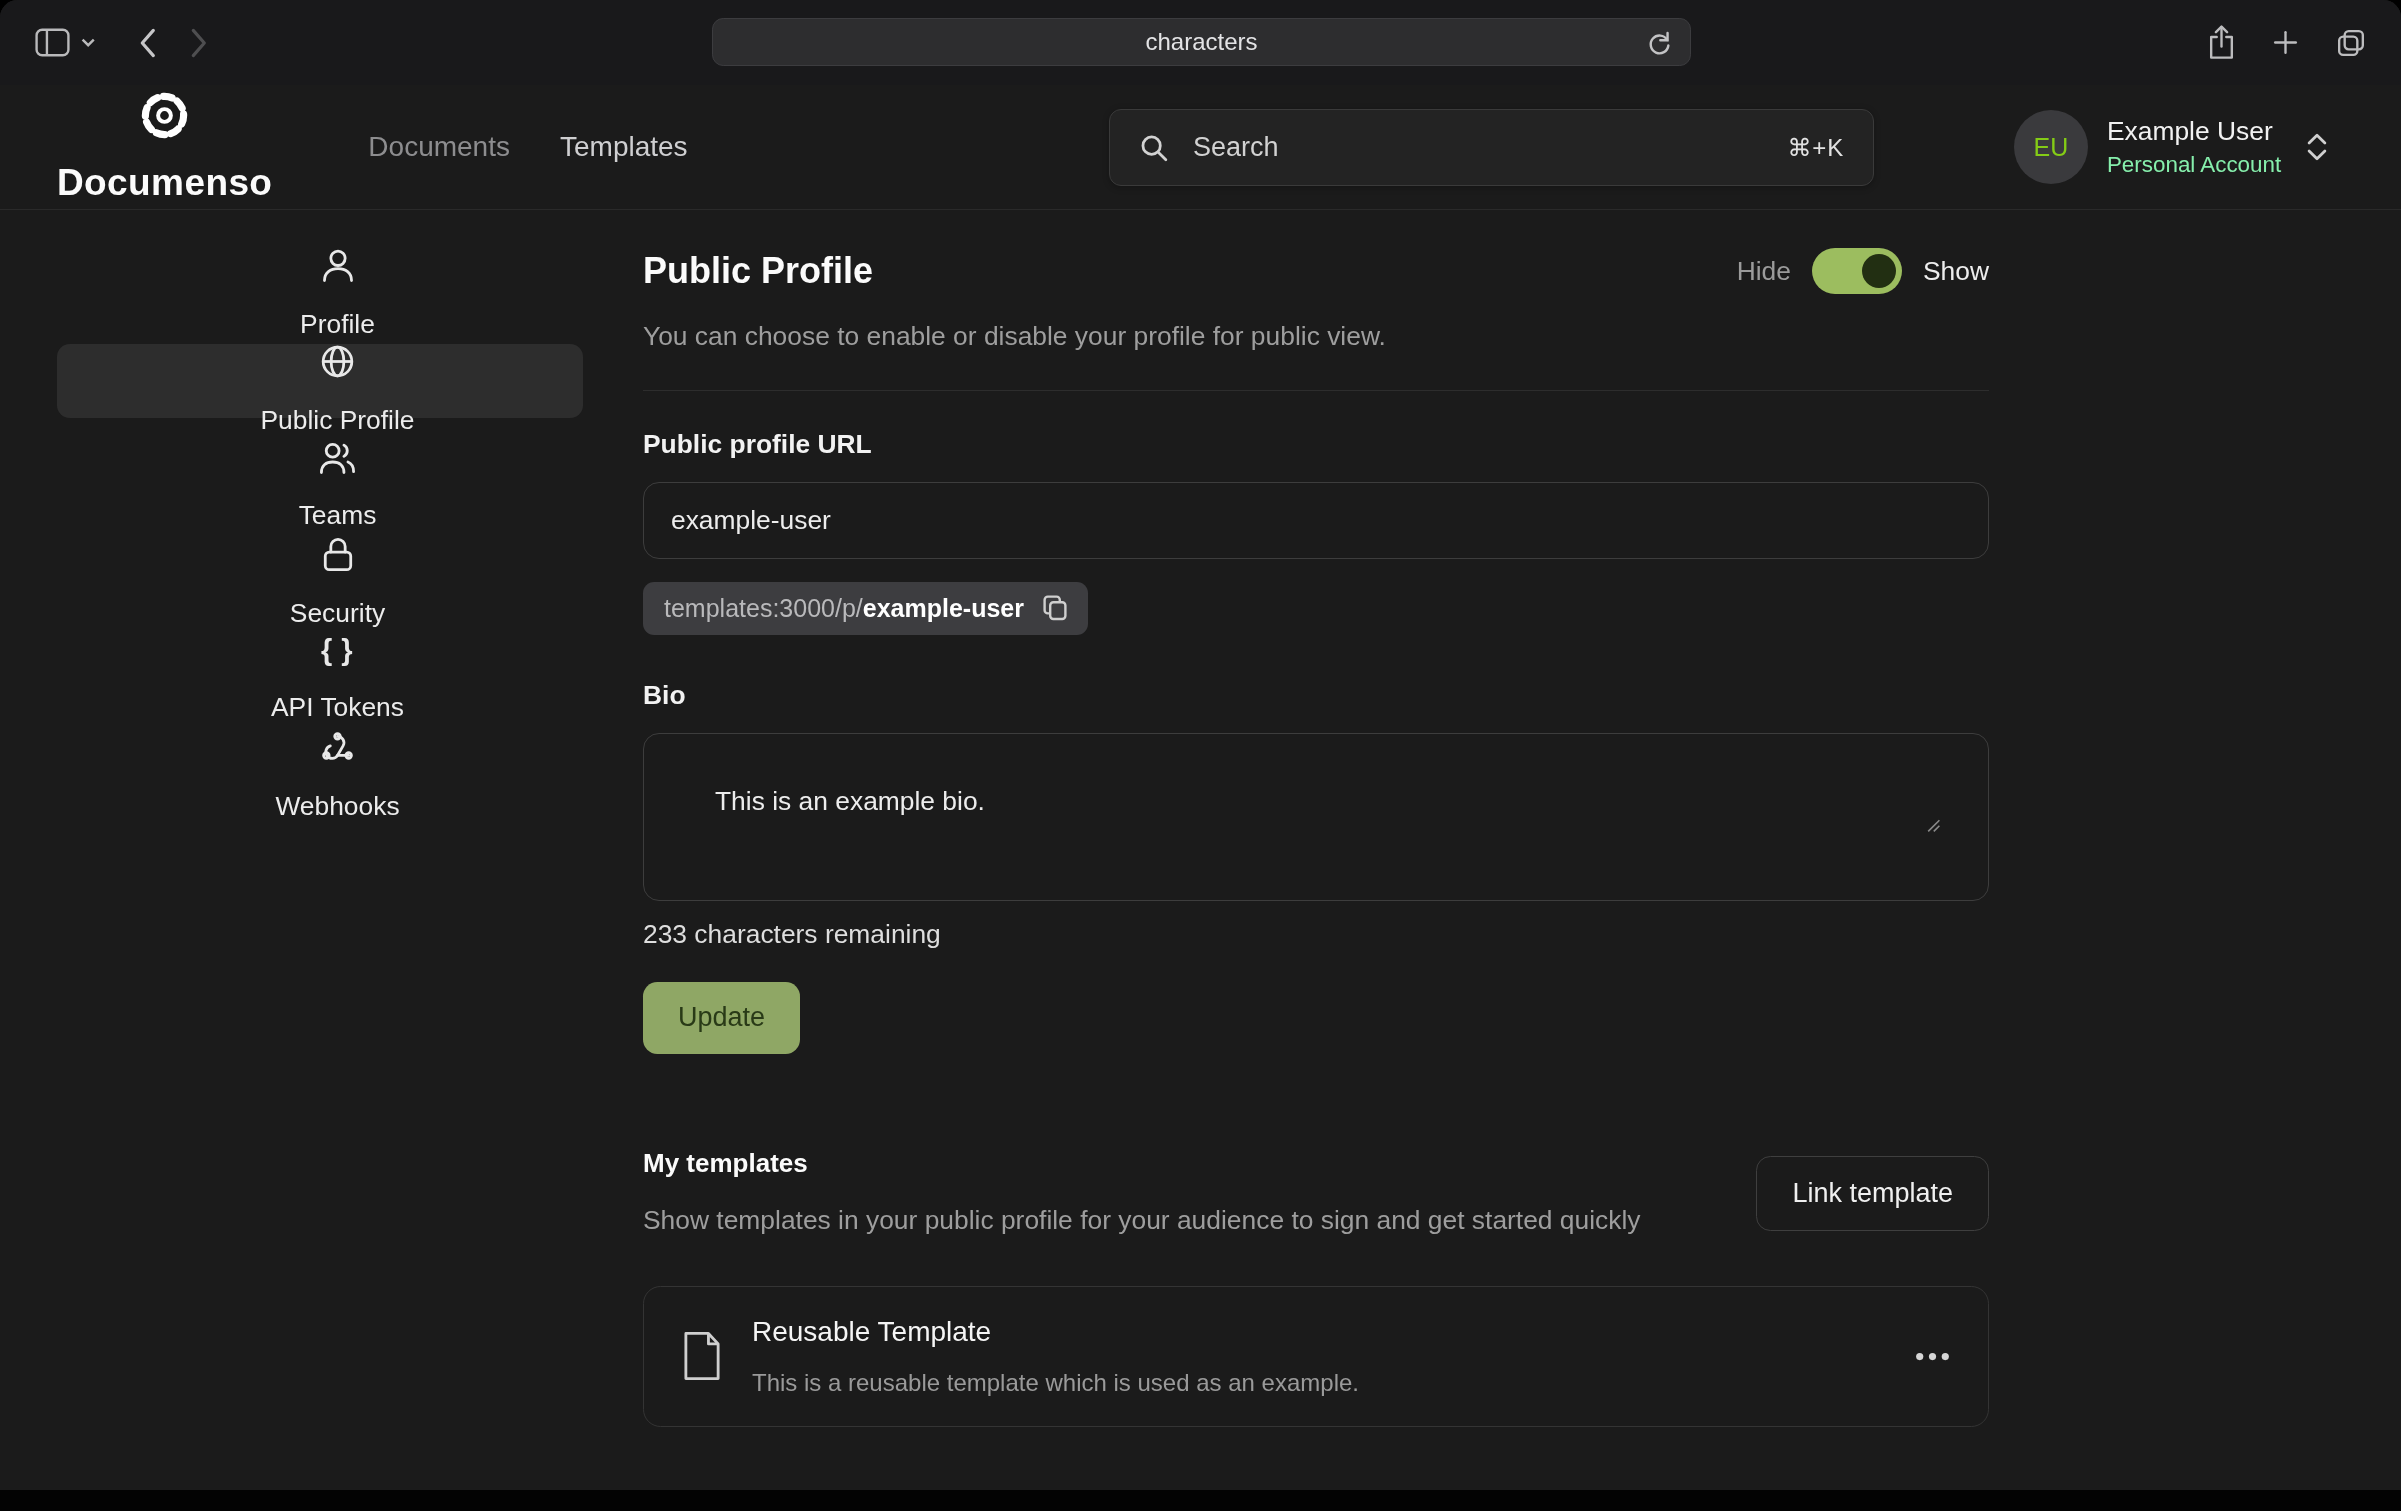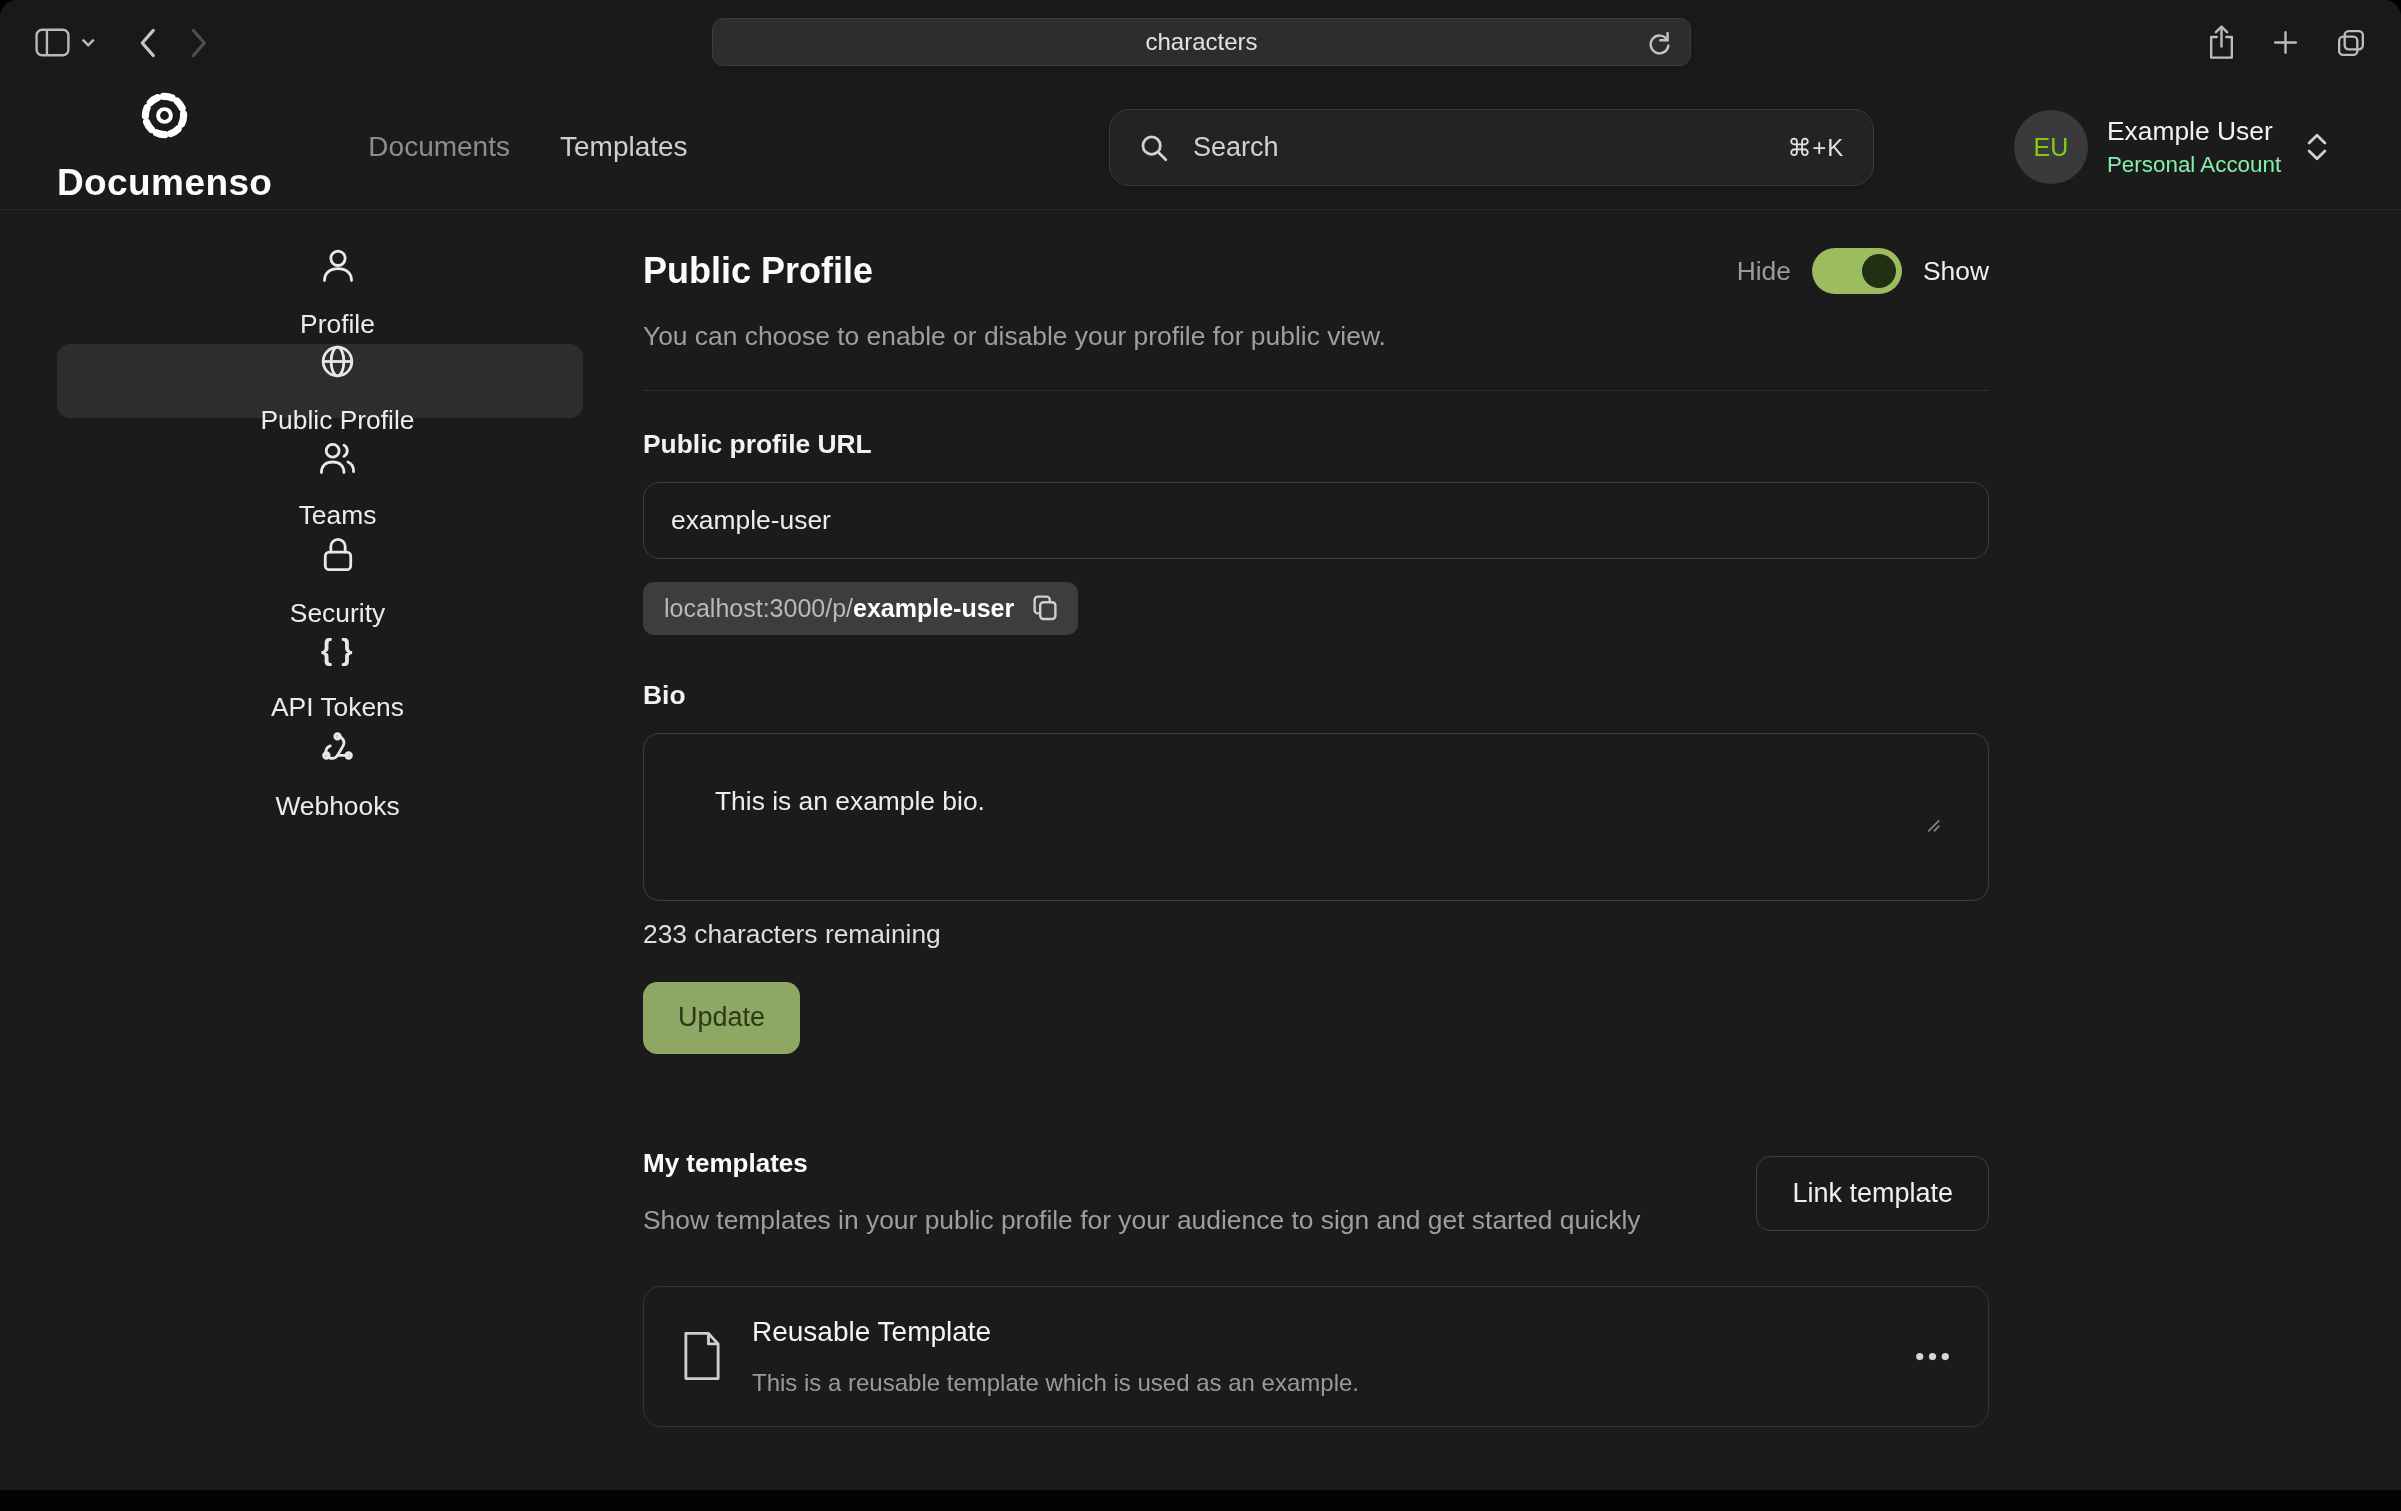--- a/index.html
+++ b/index.html
@@ -18,21 +18,21 @@
   .chrome-right { margin-left:auto; display:flex; align-items:center; gap:37px; color:#bcbcbe; }
 
   
   .app-header { position:relative; height:125px; background:#1b1b1b; border-bottom:0.8px solid #2a2a2a; display:flex; align-items:center; padding:0 72px 0 57px; }
   .brand { display:flex; align-items:center; gap:21px; color:#ffffff;flex-direction:column; }
   .brand-name { font-size:37px; font-weight:bold; letter-spacing:0.4px; color:#fbfbfb; }
   .top-nav { display:flex; align-items:center; gap:50px; margin-left:96px; }
   .top-nav .navlink { font-size:28px; }
   .nav-documents { color:#8d8d8f; }
   .nav-templates { color:#cfcfd1; }
-  .search-box { position:absolute; left:1109px; top:24px; width:765px; height:77px; background:#232323; border:0.8px solid #3a3a3a; border-radius:20px; display:flex; align-items:center; padding:0 29px; gap:24px; box-shadow:0 1.6px 6.4px rgba(0,0,0,.25); }
+  .search-box { position:absolute; left:1109px; top:24px; width:765px; height:77px; background:#232323; border:0.8px solid #3a3a3a; border-radius:12px; display:flex; align-items:center; padding:0 29px; gap:24px; box-shadow:0 1.6px 6.4px rgba(0,0,0,.25); }
   .search-placeholder { color:#d2d2d2; font-size:27px; }
   .search-shortcut { margin-left:auto; color:#e2e2e2; font-size:24px; letter-spacing:0.8px; }
   .account { margin-left:auto; display:flex; align-items:center; gap:19px; }
   .avatar { width:74px; height:74px; border-radius:50%; background:#3a3a3d; color:#84cc16; display:flex; align-items:center; justify-content:center; font-size:25px; }
   .account-text { display:flex; flex-direction:column; gap:4.8px; }
   .account-name { color:#f2f2f2; font-size:26.4px; font-weight:500; }
   .account-type { color:#86efac; font-size:22.4px; }
   .account-chev { color:#cfcfcf; margin-left:4.8px; }
 
   
@@ -256,21 +256,21 @@
       </div>
     </div>
     <p class="page-subtitle">You can choose to enable or disable your profile for public view.</p>
 
     <div class="divider"></div>
 
     <label class="field-label">Public profile URL</label>
     <input class="text-input" type="text" value="example-user" style="">
 
     <div class="url-badge">
-      <span><span class="url-prefix">localhost:3000/p/</span><span class="url-slug">example-user</span></span>
+      <span><span class="url-prefix">templates:3000/p/</span><span class="url-slug">example-user</span></span>
       <span class="copy-btn">
         <svg width="24" height="25.6" viewBox="0 0 30 32" fill="none" stroke="currentColor" stroke-width="3">
             <rect x="9" y="9" width="19" height="21" rx="4"></rect>
             <path d="M21 9 V6 a4 4 0 0 0 -4 -4 H6 A4 4 0 0 0 2 6 v13 a4 4 0 0 0 4 4 h3"></path>
           </svg>
       </span>
     </div>
 
     <label class="field-label bio-label">Bio</label>
     <div class="bio-area">

